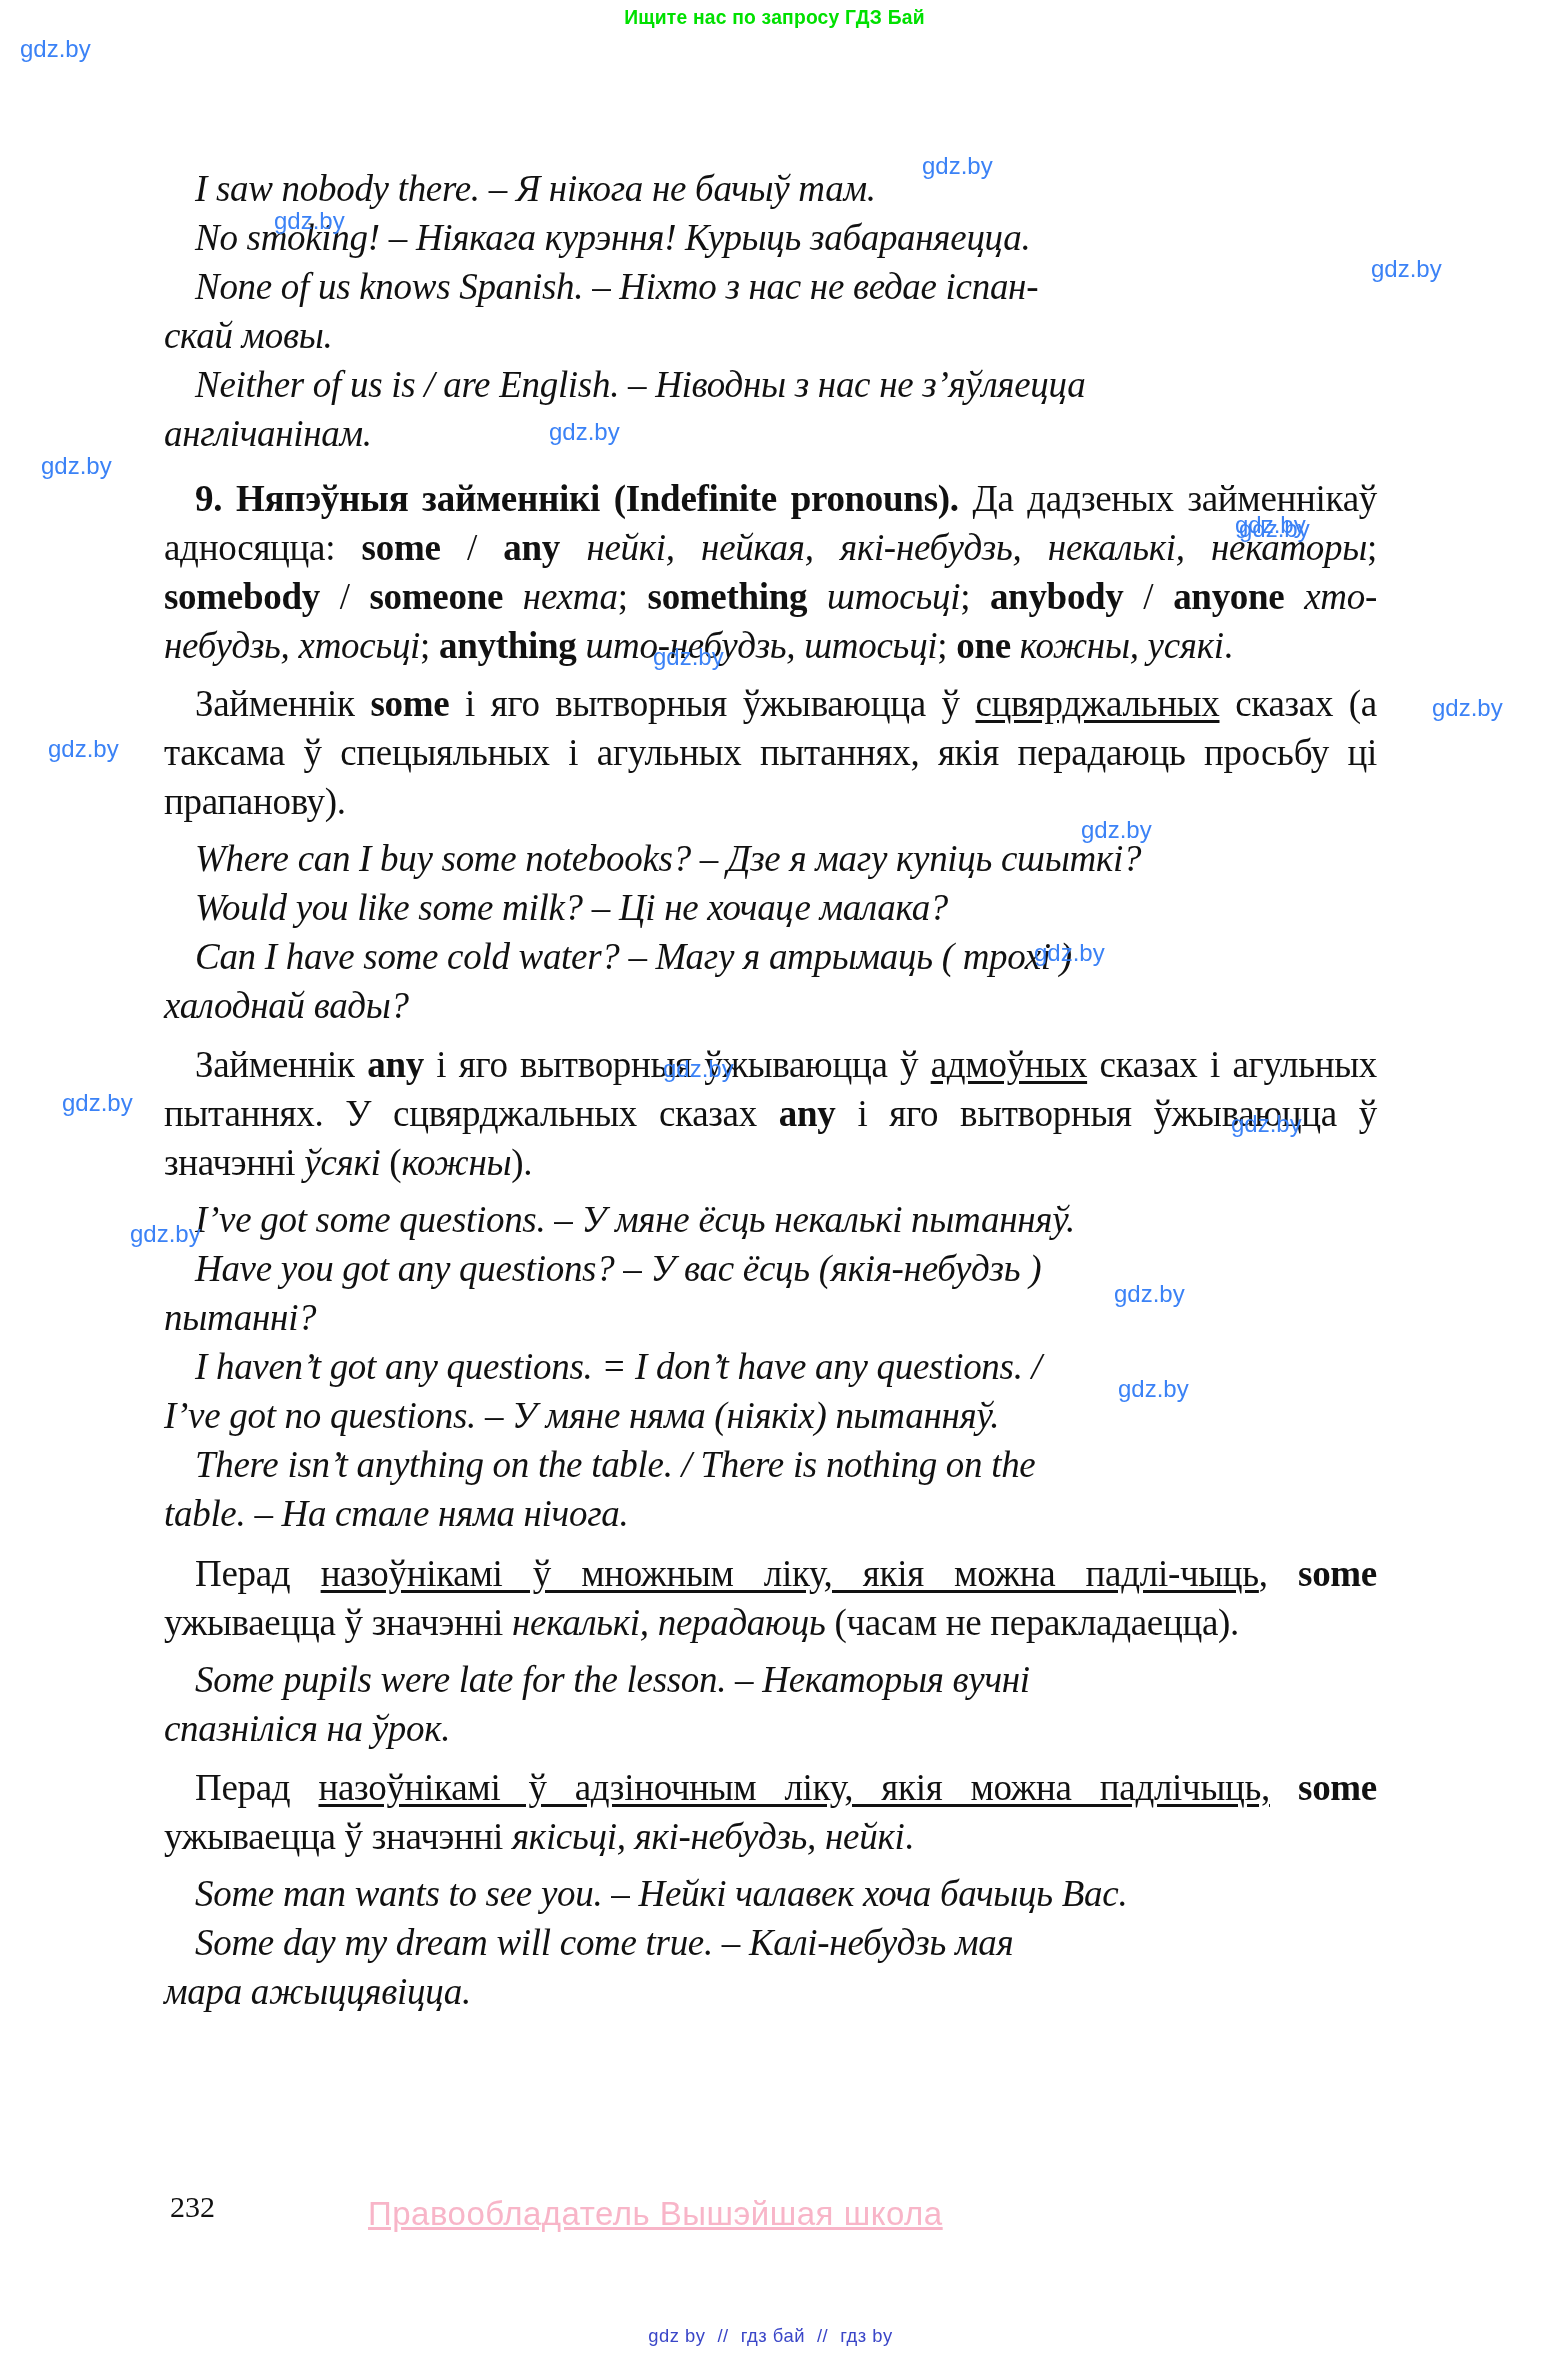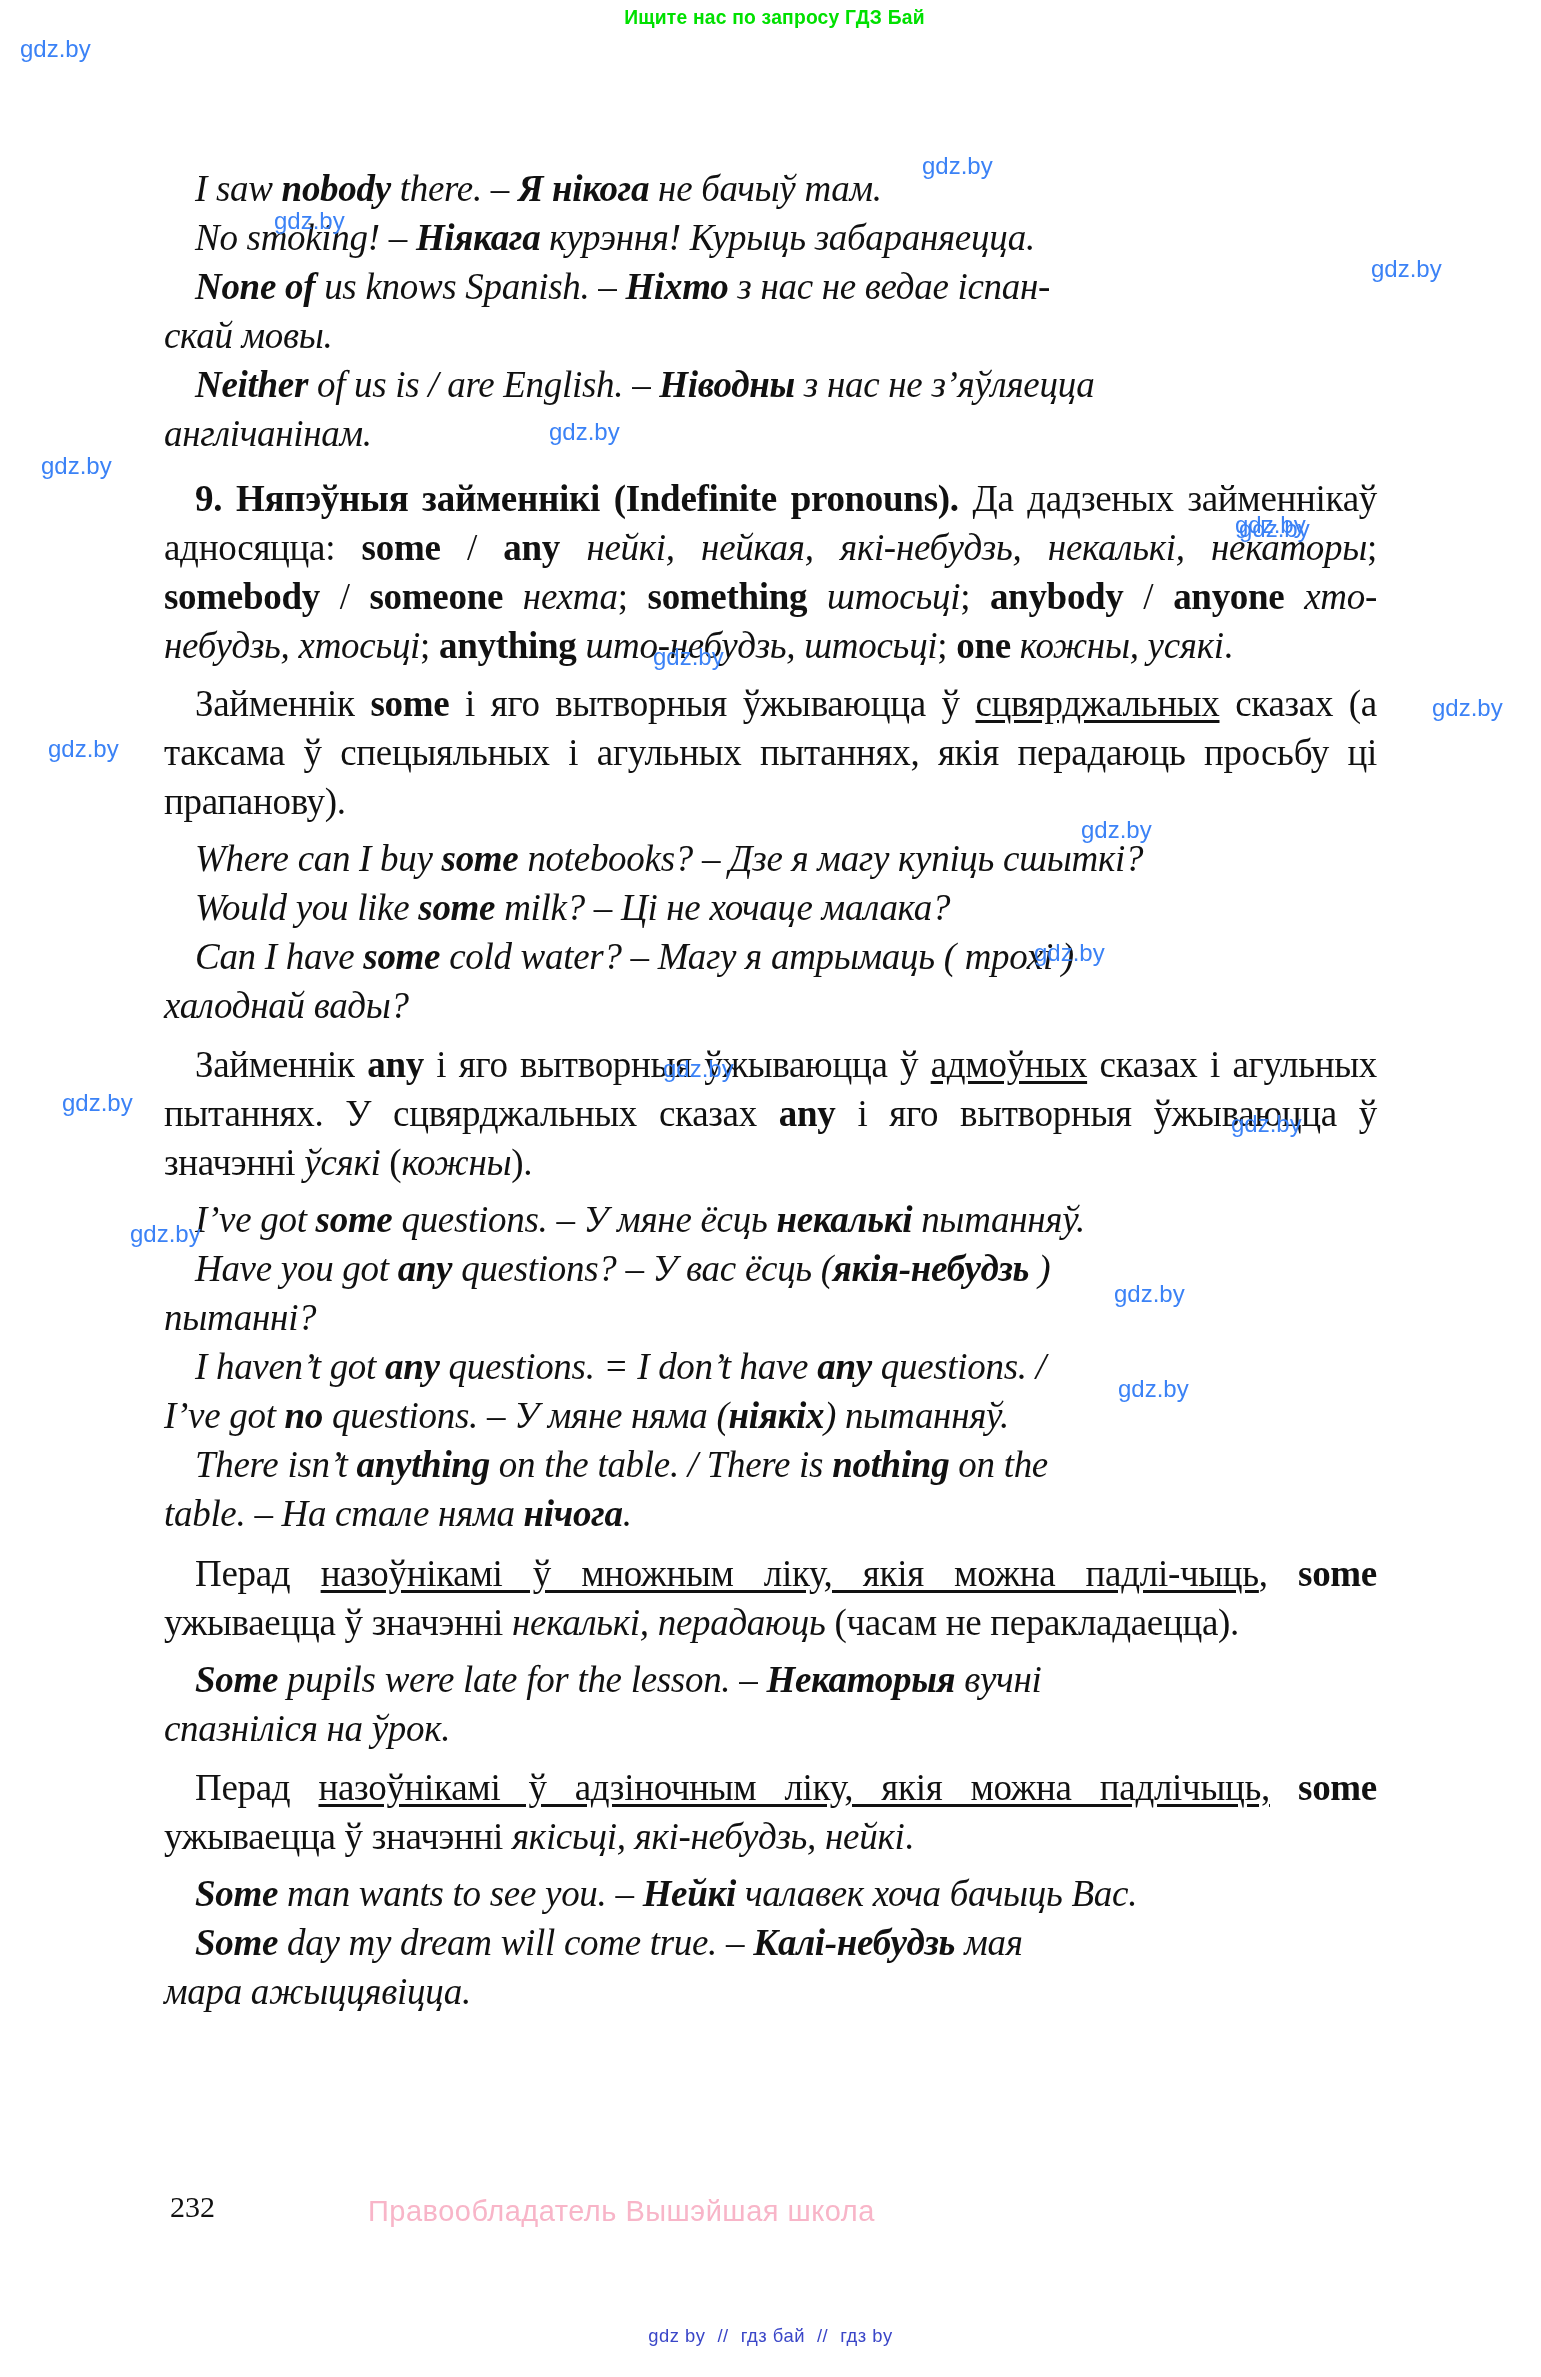--- a/index.html
+++ b/index.html
@@ -40,21 +40,21 @@
   
   .ex-line {
     font-family: "Liberation Serif", "DejaVu Serif", serif;
     font-style: italic;
     font-size: 37px;
     line-height: 49px;
     color: #111111;
     white-space: nowrap;
     letter-spacing: -0.3px;
   }
-  .ex-line b { font-weight: 700; font-style: italic; }
+  .ex-line b { font-weight: 400; font-style: italic; }
 
   .ex-block { margin-bottom: 1.8px; }
   .ex-indent { text-indent: 31px; }
 
   .para {
     font-family: "Liberation Serif", "DejaVu Serif", serif;
     font-size: 37px;
     line-height: 49px;
     color: #111111;
     text-align: justify;
@@ -80,24 +80,25 @@
     font-size: 30px;
     color: #111111;
   }
 
   
   .copyright-overlay {
     position: absolute;
     left: 368px;
     top: 2195px;
     font-family: "Liberation Sans", "DejaVu Sans", sans-serif;
-    font-size: 29px;
+    font-size: 33px;
     color: #f8b5c8;
     white-space: nowrap;
     letter-spacing: 0.5px;
+    text-decoration: underline;
   }
 
   
   .bottom-links {
     position: absolute;
     left: 0;
     top: 2325px;
     width: 100%;
     text-align: center;
     font-family: "Liberation Sans", "DejaVu Sans", sans-serif;

